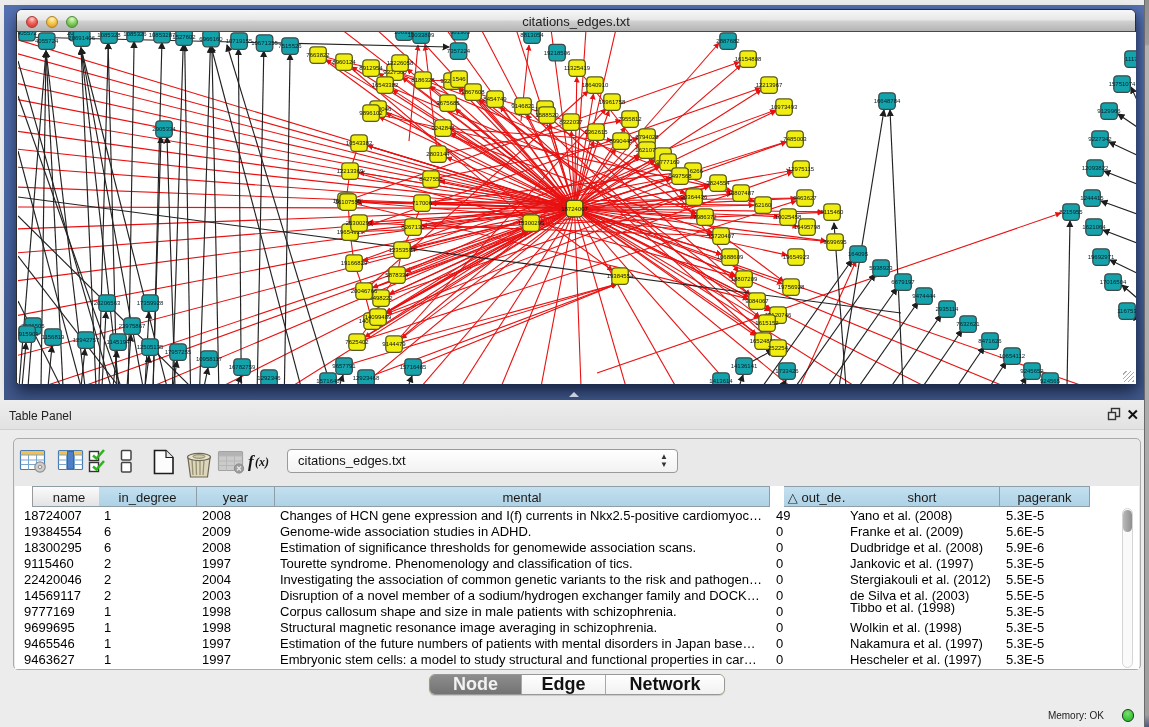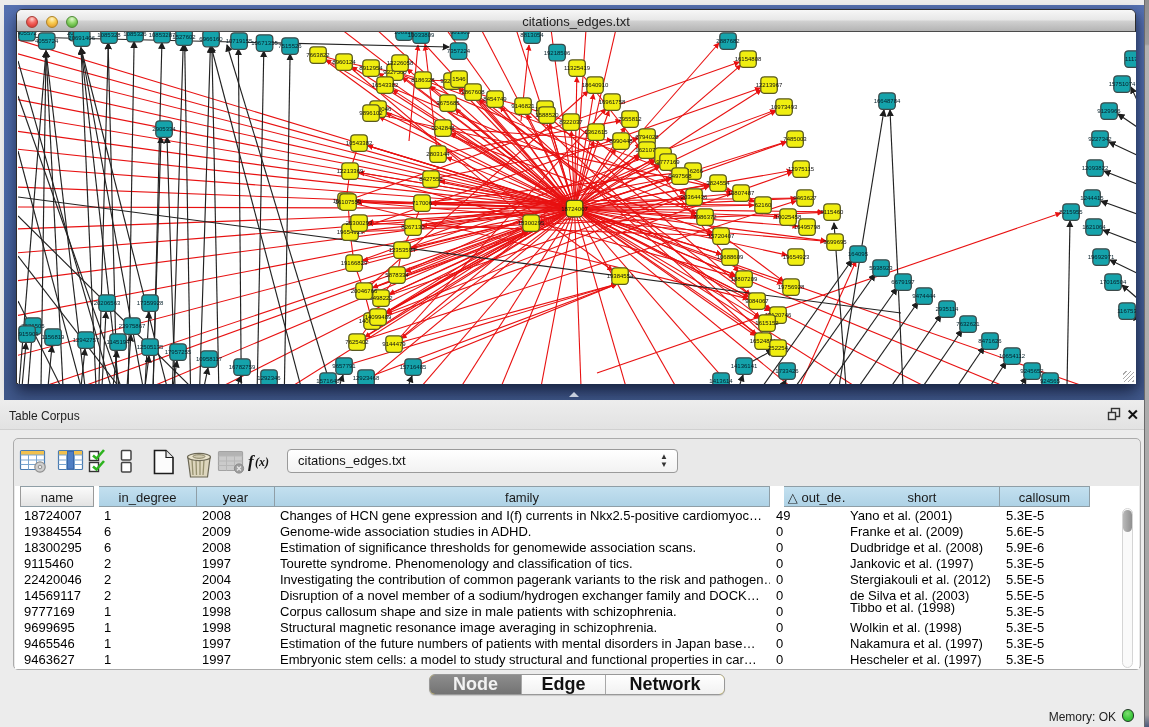--- a/index.html
+++ b/index.html
@@ -39,21 +39,21 @@
 .twhite{position:absolute;left:15px;top:486px;width:1124px;height:183px;background:#fff;z-index:1}
 .trows{position:absolute;left:20px;top:508px;width:1070px;z-index:3;font-size:13px;color:#000}
 .tr{position:absolute;height:16px;line-height:16px;white-space:nowrap;overflow:hidden}
 .sb{position:absolute;left:1122px;top:508px;width:11px;height:160px;background:#fafafa;border:1px solid #d5d5d5;border-radius:6px;z-index:4}
 .sbth{position:absolute;left:1123px;top:510px;width:9px;height:22px;border-radius:5px;background:linear-gradient(90deg,#b9b9b9,#8f8f8f);z-index:5}
 .tabs{position:absolute;left:429px;top:674px;height:21px;z-index:3;font-size:18px;font-weight:bold;
  border:1px solid #989898;border-radius:6px;background:#fde047;display:flex;overflow:hidden;box-shadow:0 1px 1px rgba(0,0,0,.15)}
 .tab{height:100%;line-height:19px;text-align:center;color:#111;background:linear-gradient(180deg,#ffffff,#f1f1f1)}
 .tab.sel{background:linear-gradient(180deg,#8d8d8d,#737373);color:#f2f2f2}
 .tab+.tab{border-left:1px solid #a8a8a8}
-.mem{position:absolute;right:33px;top:710px;font-size:12px;color:#222}
+.mem{position:absolute;right:45px;top:710px;font-size:10px;color:#222}
 .dot{position:absolute;right:15px;top:709px;width:12.5px;height:12.5px;border-radius:50%;
  background:radial-gradient(circle at 45% 32%,#7fdd72 0%,#3ec93e 55%,#2cb232 100%);border:1.5px solid #1e3a22}
 </style></head><body>
 <div class="desktop"></div>
 <div class="rstrip"></div>
 <div class="win">
  <div class="canvas">
       <svg width="1118" height="352" viewBox="0 0 1118 352" style="position:absolute;left:0;top:0">
 <defs>
           <marker id="ra" markerWidth="7" markerHeight="7" refX="5" refY="3" orient="auto">
@@ -620,21 +620,21 @@
  <div class="titlebar">
       <div class="tl r"></div>
       <div class="tl y"></div>
       <div class="tl g"></div>
   <div class="wtitle">citations_edges.txt</div>
     </div>
  <div class="grip"></div>
 </div>
 <div class="divarrow"></div>
 <div class="tp-bar">
-    <div class="t">Table Corpus</div>
+    <div class="t">Table Panel</div>
  <svg style="position:absolute;right:28px;top:7px" width="14" height="14">
   <rect x="4.5" y="1.5" width="8" height="8" fill="none" stroke="#333" stroke-width="1.4"></rect>
   <rect x="1.5" y="5.5" width="7" height="7" fill="#e9e9e9" stroke="#333" stroke-width="1.4"></rect>
     </svg>
  <div class="tp-x">✕</div>
 </div>
 <div class="panel"></div>
 <svg style="position:absolute;left:18px;top:446px;z-index:3" width="270" height="32">
 <g>
  <rect x="2.5" y="4.5" width="24" height="19" rx="1" fill="#fff" stroke="#4a7bb0" stroke-width="1.2"></rect>
@@ -699,35 +699,35 @@
  <circle cx="221" cy="22.5" r="4.6" fill="#9e9e9e" stroke="#8a8a8a"></circle>
  <path d="M219 20.5 l4 4 M223 20.5 l-4 4" stroke="#e8e8e8" stroke-width="1.3"></path>
 </g>
 <text x="230" y="21" font-family="Liberation Serif,serif" font-style="italic" font-weight="bold" font-size="17" fill="#141414">f</text>
 <text x="237" y="20" font-family="Liberation Serif,serif" font-style="italic" font-weight="bold" font-size="12" fill="#141414">(x)</text>
 </svg>
 
 <div class="combo">citations_edges.txt<div class="ar">▲<br>▼</div></div>
 <div class="twhite"></div>
 <div class="thead">
-    <div class="th first" style="left:0px;width:74px">name</div>
+    <div class="th first" style="left:12px;width:74px">name</div>
     <div class="th " style="left:79px;width:98px">in_degree</div>
     <div class="th " style="left:177px;width:78px">year</div>
-    <div class="th " style="left:255px;width:495px">family</div>
+    <div class="th " style="left:255px;width:495px">mental</div>
     <div class="th " style="left:764px;width:75px">△ out_de…</div>
     <div class="th " style="left:825px;width:155px">short</div>
-    <div class="th " style="left:980px;width:90px">callosum</div>
+    <div class="th " style="left:980px;width:90px">pagerank</div>
   </div>
 <div class="trows">
     <div class="tr" style="left:4px;top:0px;width:95px">18724007</div>
     <div class="tr" style="left:84px;top:0px;width:95px">1</div>
     <div class="tr" style="left:182px;top:0px;width:78px">2008</div>
     <div class="tr" style="left:260px;top:0px;width:490px">Changes of HCN gene expression and I(f) currents in Nkx2.5-positive cardiomyoc…</div>
     <div class="tr" style="left:756px;top:0px;width:73px">49</div>
-    <div class="tr" style="left:830px;top:0px;width:153px">Yano et al. (2001)</div>
+    <div class="tr" style="left:830px;top:0px;width:153px">Yano et al. (2008)</div>
     <div class="tr" style="left:986px;top:0px;width:84px">5.3E-5</div>
     <div class="tr" style="left:4px;top:16px;width:95px">19384554</div>
     <div class="tr" style="left:84px;top:16px;width:95px">6</div>
     <div class="tr" style="left:182px;top:16px;width:78px">2009</div>
     <div class="tr" style="left:260px;top:16px;width:490px">Genome-wide association studies in ADHD.</div>
     <div class="tr" style="left:756px;top:16px;width:73px">0</div>
     <div class="tr" style="left:830px;top:16px;width:153px">Franke et al. (2009)</div>
     <div class="tr" style="left:986px;top:16px;width:84px">5.6E-5</div>
     <div class="tr" style="left:4px;top:32px;width:95px">18300295</div>
     <div class="tr" style="left:84px;top:32px;width:95px">6</div>
@@ -739,21 +739,21 @@
     <div class="tr" style="left:4px;top:48px;width:95px">9115460</div>
     <div class="tr" style="left:84px;top:48px;width:95px">2</div>
     <div class="tr" style="left:182px;top:48px;width:78px">1997</div>
     <div class="tr" style="left:260px;top:48px;width:490px">Tourette syndrome. Phenomenology and classification of tics.</div>
     <div class="tr" style="left:756px;top:48px;width:73px">0</div>
     <div class="tr" style="left:830px;top:48px;width:153px">Jankovic et al. (1997)</div>
     <div class="tr" style="left:986px;top:48px;width:84px">5.3E-5</div>
     <div class="tr" style="left:4px;top:64px;width:95px">22420046</div>
     <div class="tr" style="left:84px;top:64px;width:95px">2</div>
     <div class="tr" style="left:182px;top:64px;width:78px">2004</div>
-    <div class="tr" style="left:260px;top:64px;width:490px">Investigating the contribution of common pagerank variants to the risk and pathogen…</div>
+    <div class="tr" style="left:260px;top:64px;width:490px">Investigating the association of common genetic variants to the risk and pathogen…</div>
     <div class="tr" style="left:756px;top:64px;width:73px">0</div>
     <div class="tr" style="left:830px;top:64px;width:153px">Stergiakouli et al. (2012)</div>
     <div class="tr" style="left:986px;top:64px;width:84px">5.5E-5</div>
     <div class="tr" style="left:4px;top:80px;width:95px">14569117</div>
     <div class="tr" style="left:84px;top:80px;width:95px">2</div>
     <div class="tr" style="left:182px;top:80px;width:78px">2003</div>
     <div class="tr" style="left:260px;top:80px;width:490px">Disruption of a novel member of a sodium/hydrogen exchanger family and DOCK…</div>
     <div class="tr" style="left:756px;top:80px;width:73px">0</div>
     <div class="tr" style="left:830px;top:80px;width:153px">de Silva et al. (2003)</div>
     <div class="tr" style="left:986px;top:80px;width:84px">5.5E-5</div>

